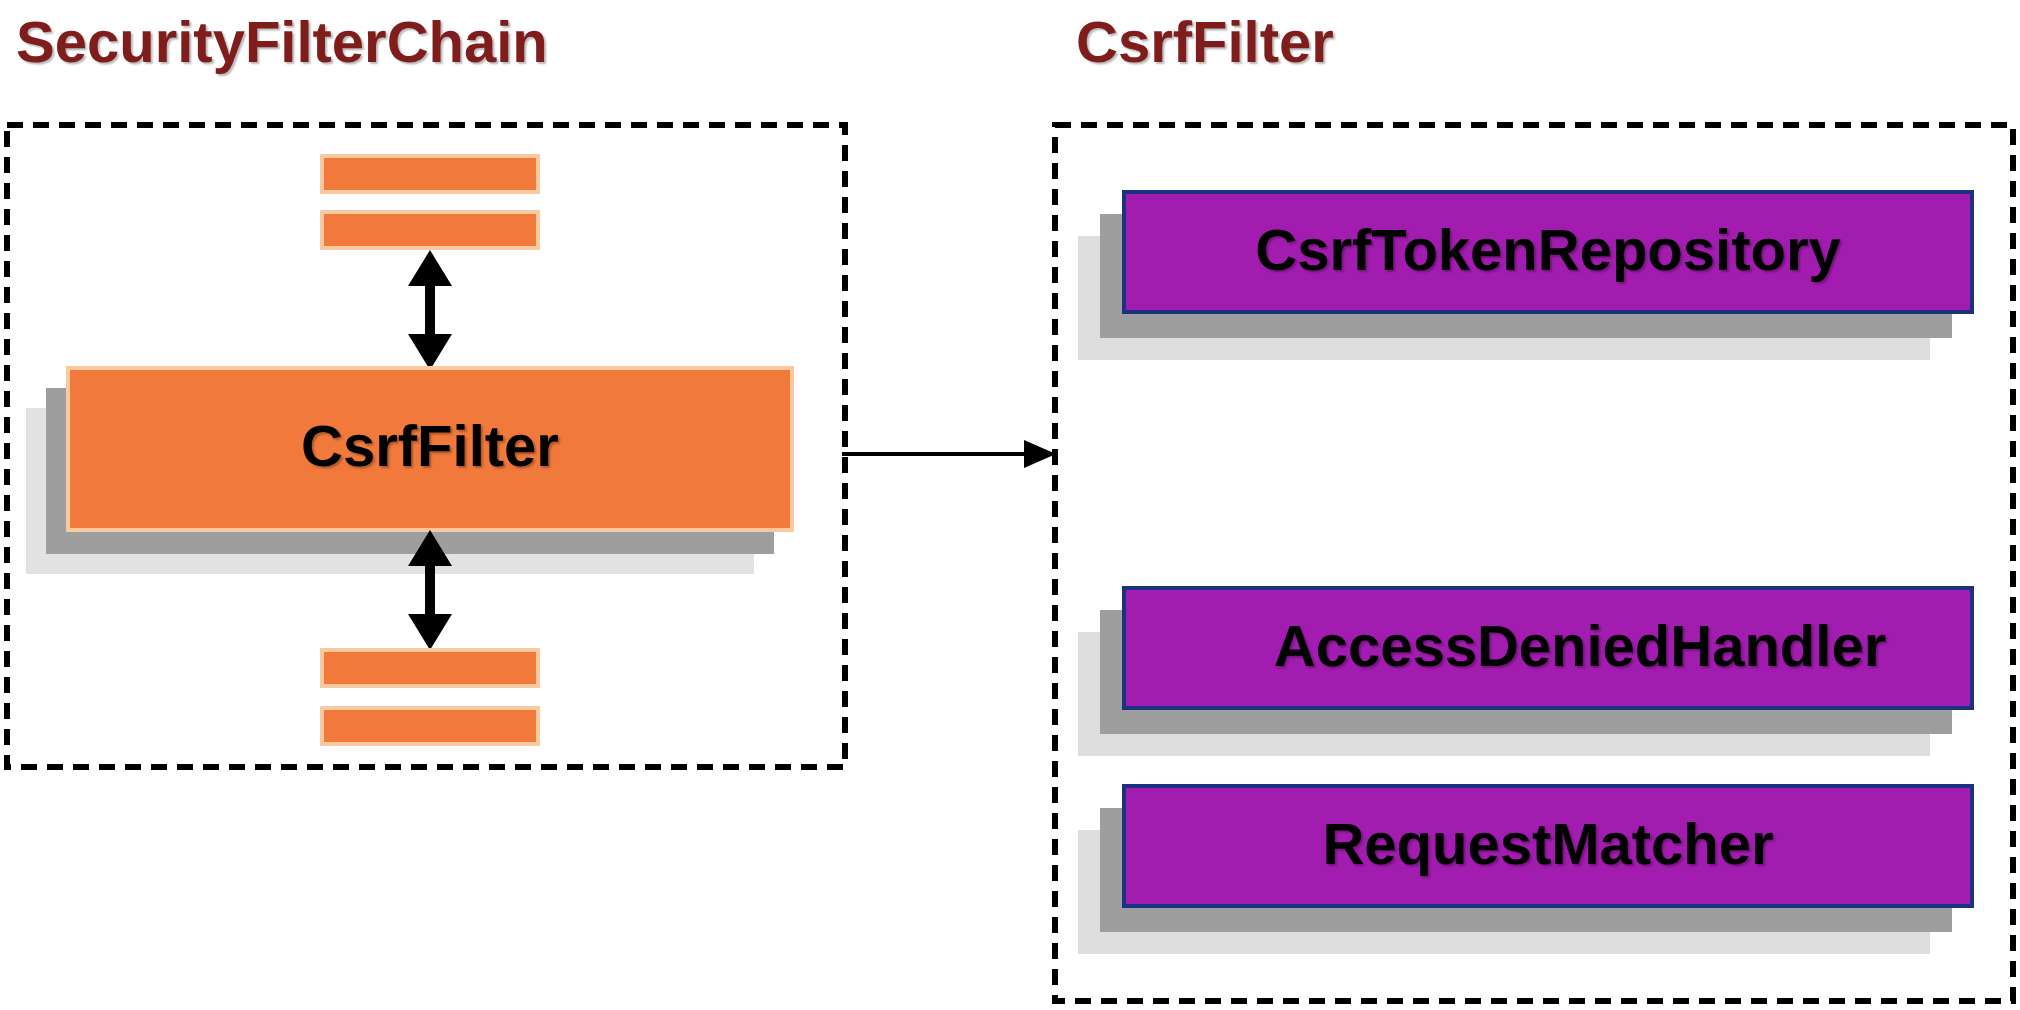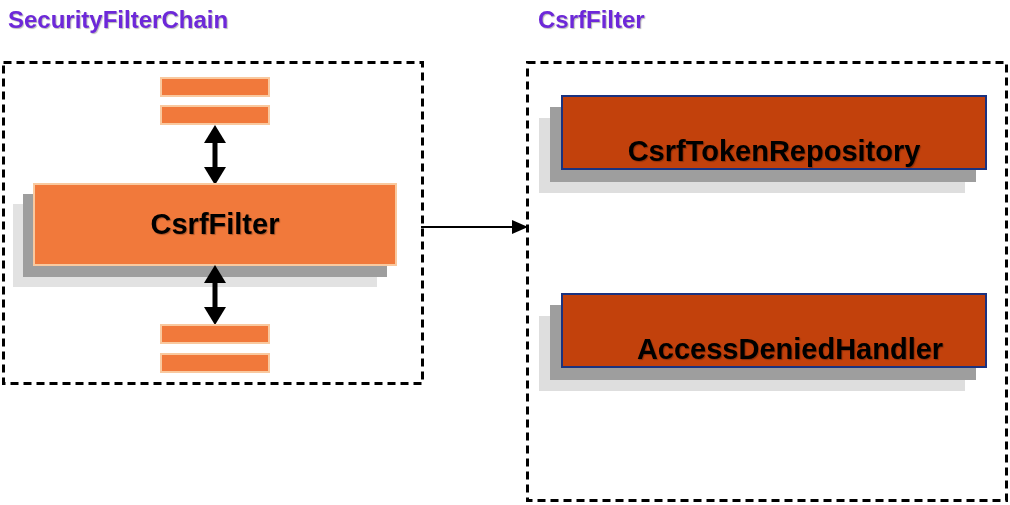--- a/index.html
+++ b/index.html
@@ -10,23 +10,23 @@
   }
   .page {
     position: relative;
     width: 1010px;
     height: 505px;
     background: #ffffff;
     overflow: hidden;
   }
   .title {
     position: absolute;
-    font-size: 24px;
+    font-size: 29px;
     font-weight: bold;
-    color: #6d28d9;
+    color: #7f1d1d;
     text-shadow: 1px 1px 1px rgba(0,0,0,0.28);
     white-space: nowrap;
     text-align: center;
   }
   .left-title  { left: 8px;   top: 6px; }
   .right-title { left: 538px; top: 6px; }
 
   .dash-svg { position: absolute; }
   .left-dash  { left: 2px;   top: 61px; width: 422px; height: 324px; }
   .right-dash { left: 526px; top: 61px; width: 482px; height: 441px; }
@@ -68,27 +68,27 @@
     font-size: 29px;
     font-weight: bold;
     color: #000000;
     text-shadow: 1px 1px 1px rgba(0,0,0,0.28);
     white-space: nowrap;
   }
   .component-node {
     position: absolute;
     left: 561px;
     width: 426px;
-    height: 75px;
-    background: #c2410c;
+    height: 62px;
+    background: #a21caf;
     border: 2px solid #1A3280;
     box-sizing: border-box;
     box-shadow: -11px 12px 0 #9E9E9E, -22px 23px 0 #DEDEDE;
     display: flex;
-    align-items: flex-end;
+    align-items: center;
     justify-content: center;
   }
   .comp-1 { top: 95px; }
   .comp-2 { top: 194px; width: 433px; }
   .comp-3 { top: 293px; padding-left: 32px; }
   .comp-4 { top: 392px; }
 </style>
 </head>
 <body>
 
@@ -131,14 +131,17 @@
     <line x1="1" y1="9" x2="92" y2="9" stroke="#000000" stroke-width="2"></line>
     <polygon points="92,2 108,9 92,16" fill="#000000"></polygon>
   </svg>
 
   <div class="component-node comp-1">
     <span class="node-label">CsrfTokenRepository</span>
   </div>
   <div class="component-node comp-3">
     <span class="node-label">AccessDeniedHandler</span>
   </div>
+  <div class="component-node comp-4">
+    <span class="node-label">RequestMatcher</span>
+  </div>
 
 </div>
 
 </body></html>

